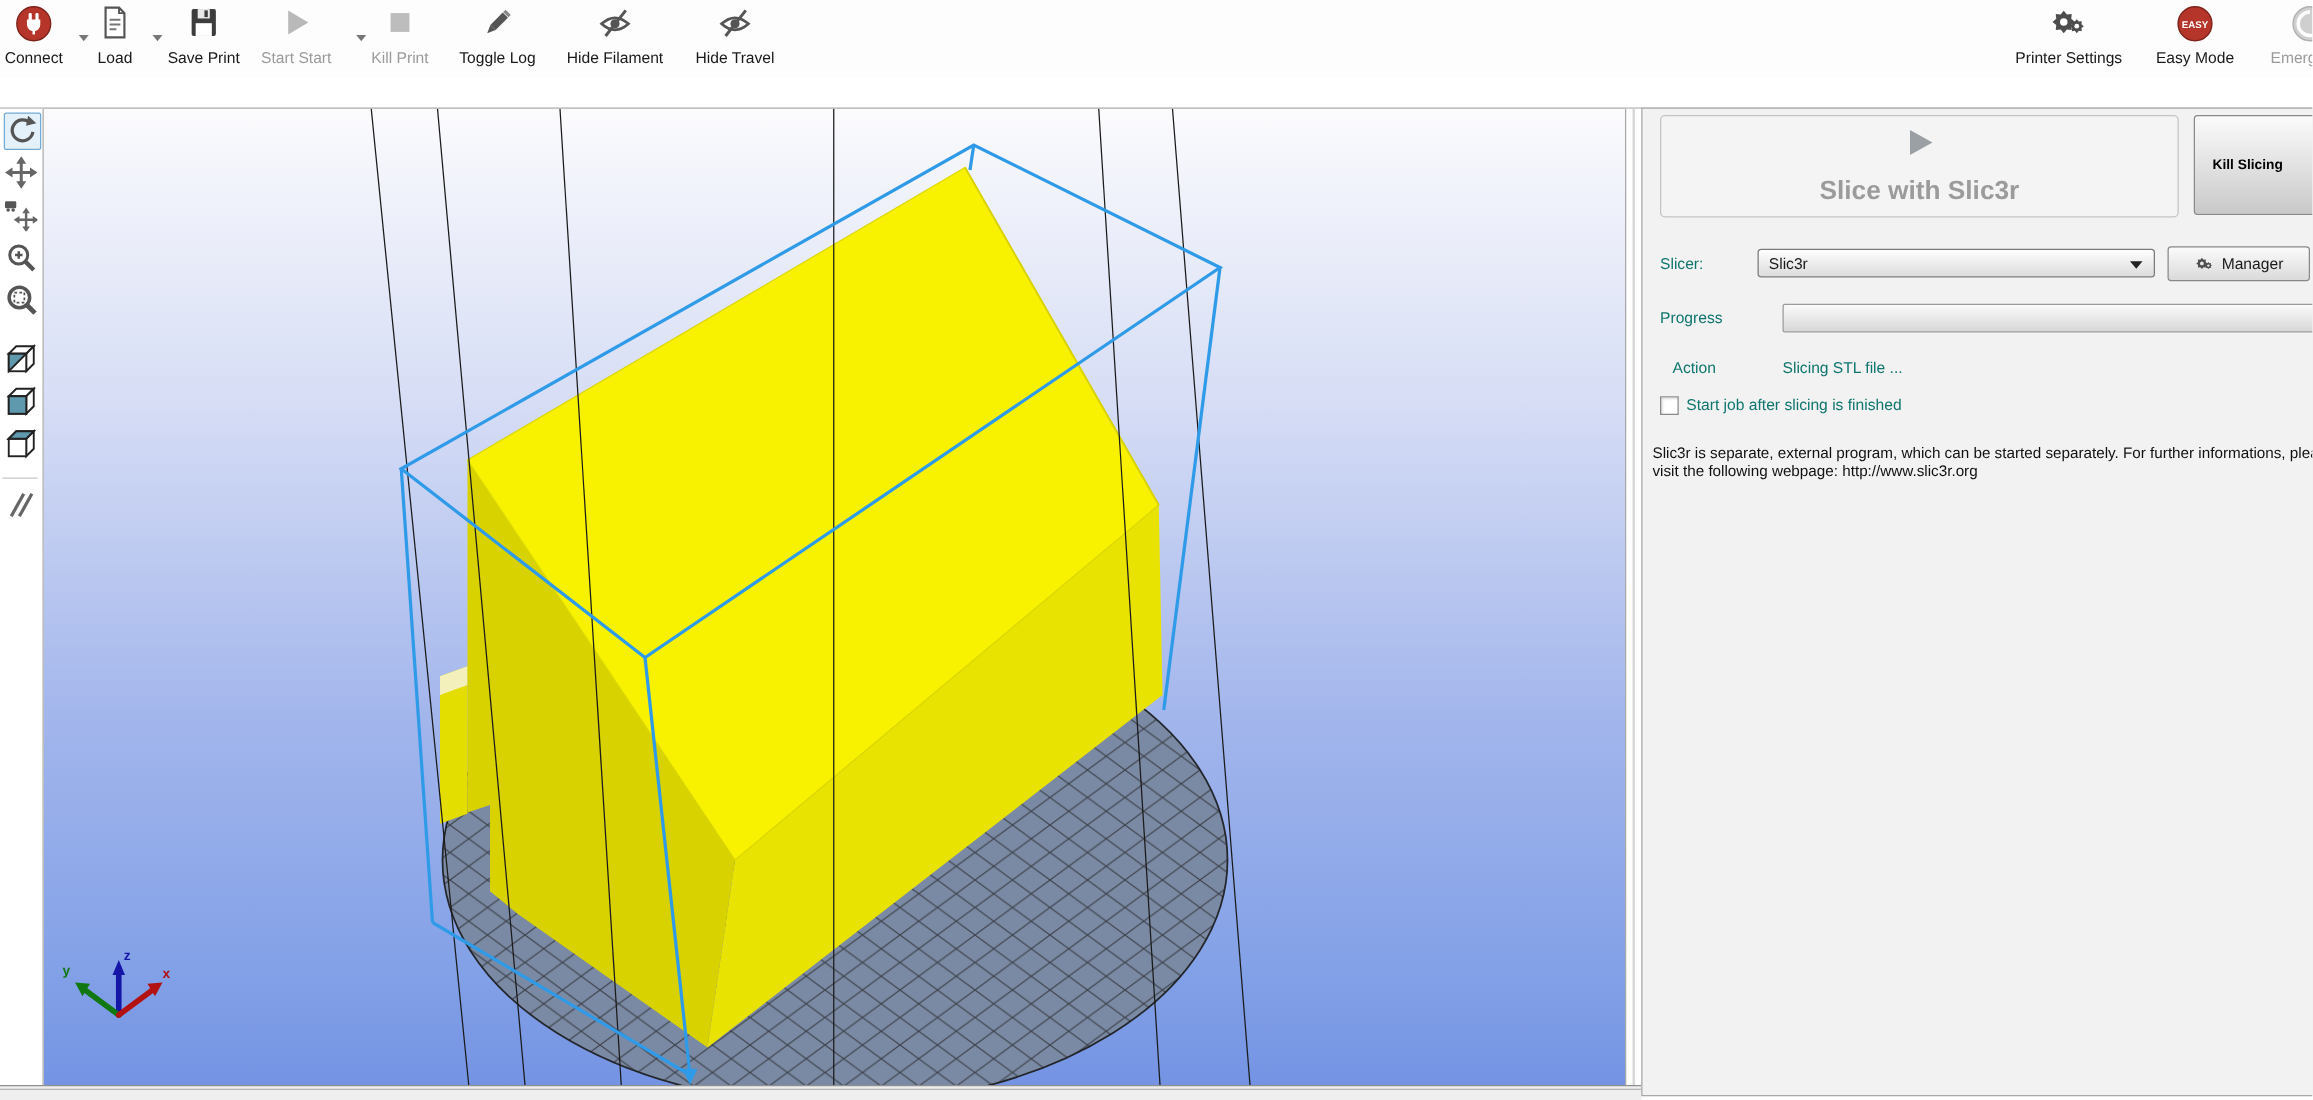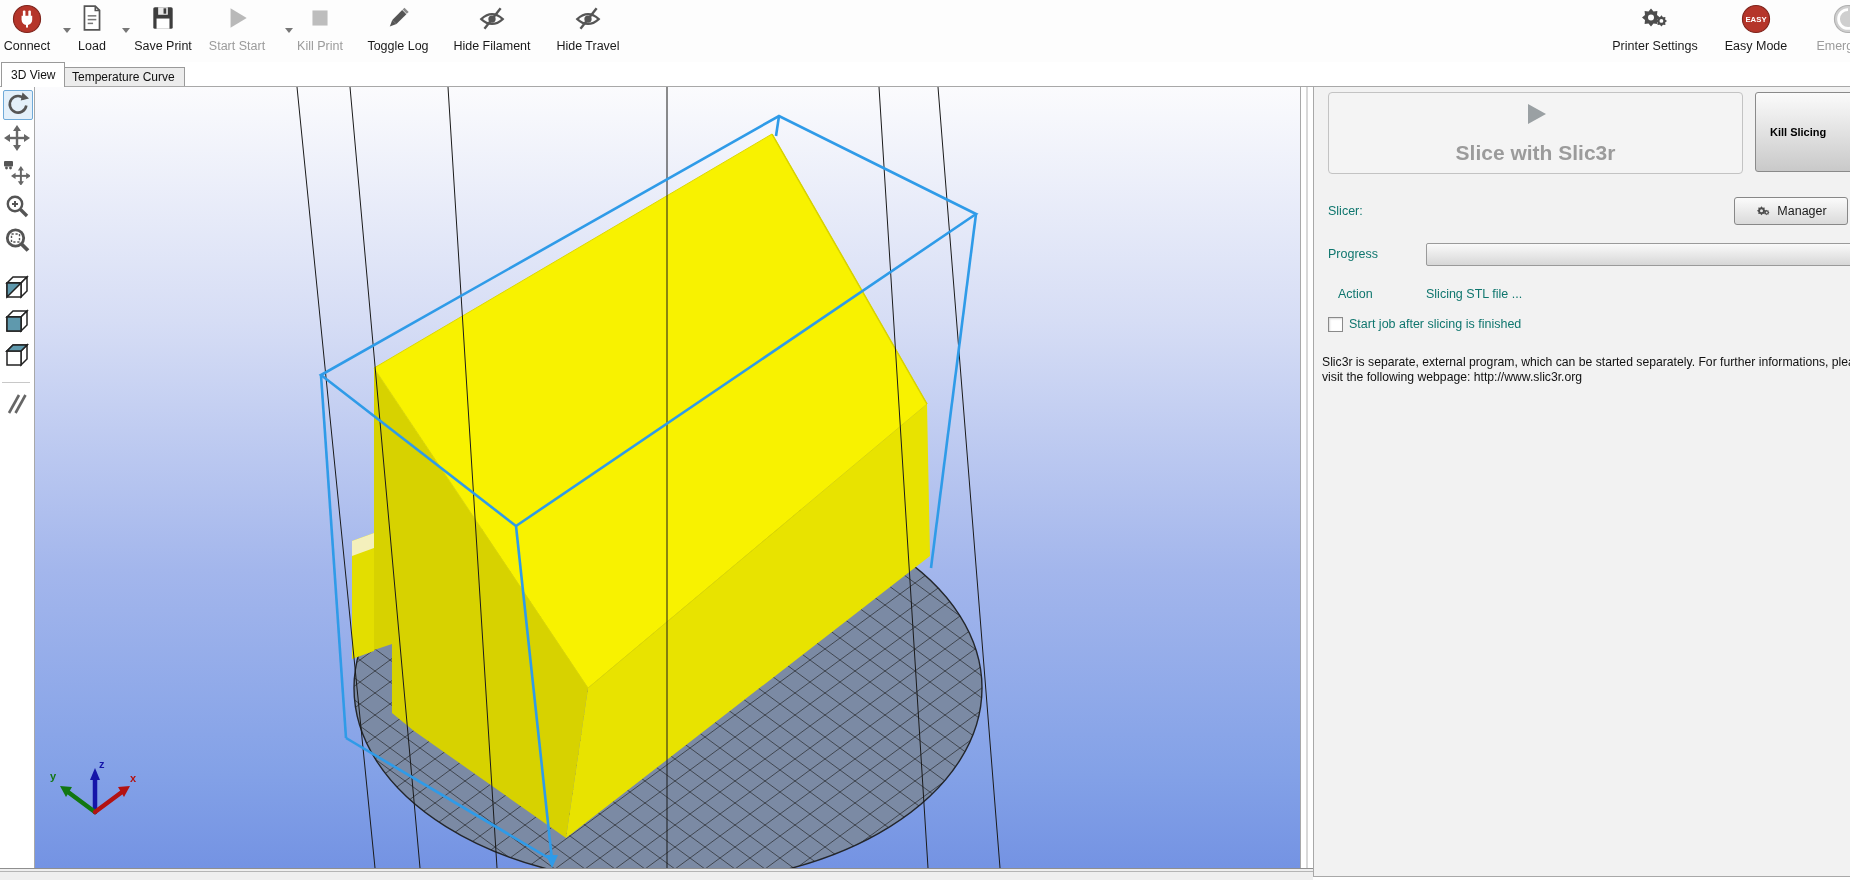--- a/index.html
+++ b/index.html
@@ -187,28 +187,20 @@
     <div class="tbitem disabled" style="left:1848px">
       <span class="ticon">
         <svg width="30" height="30" viewBox="0 0 27 27">
           <circle cx="13.5" cy="13.5" r="12.2" fill="#cfcfcf" stroke="#b0b0b0" stroke-width="1"></circle>
           <path d="M13.5,5 A8.5,8.5 0 1 0 22,13.5" fill="none" stroke="#fff" stroke-width="2.5"></path>
         </svg></span>
       <span class="tlabel">Emergency</span>
     </div>
   </div>
 
-  <div class="abs tabstrip" style="left:0;width:1300px">
-    <div class="tab active" style="left:1px">
-      <span>3D View</span>
-    </div>
-    <div class="tab" style="left:62px">
-      <span>Temperature Curve</span>
-    </div>
-  </div>
 
 
   <div class="abs pageborder"></div>
 
   <div class="abs toolcol">
     <div class="tool selected" style="top:3px">
       <svg width="26" height="26" viewBox="0 0 26 26">
         <path d="M20.5,8 A8.3,8.3 0 1 0 22.3,14.5" fill="none" stroke="#555" stroke-width="2.6"></path>
         <polygon points="18.5,1.5 25,7.5 16.8,9.5" fill="#555"></polygon>
       </svg>
@@ -366,20 +358,24 @@
         <polygon points="5,3 23,13 5,23" fill="#9aa0a3"></polygon>
       </svg>
       <span class="blabel">Slice with Slic3r</span>
     </div>
 
     <div class="killbtn">
       <span class="blabel">Kill Slicing</span>
     </div>
 
     <div class="flabel" style="left:14px;top:117px">Slicer:</div>
+    <div class="combo">
+      <span>Slic3r</span>
+      <span class="carrow"></span>
+    </div>
     <div class="mgrbtn">
       <svg width="17" height="15" viewBox="0 0 34 27">
         <use href="#gear" transform="translate(1,0)"></use>
         <circle cx="13" cy="12" r="3" fill="#e8e8e8"></circle>
         <use href="#gear" transform="translate(16,8) scale(0.62)"></use>
         <circle cx="23.4" cy="15.4" r="1.9" fill="#e8e8e8"></circle>
       </svg>
       <span>Manager</span>
     </div>
 

